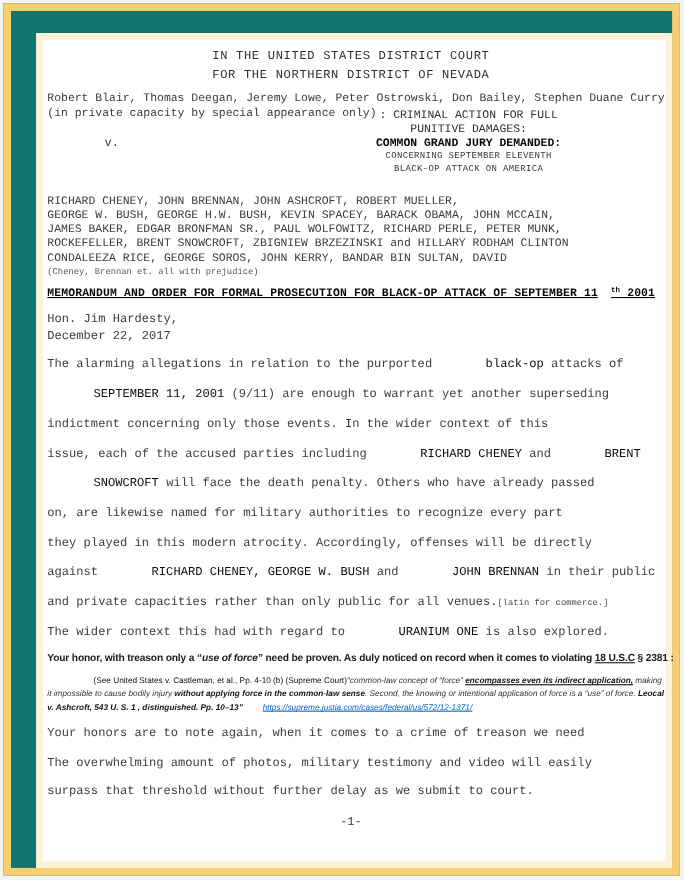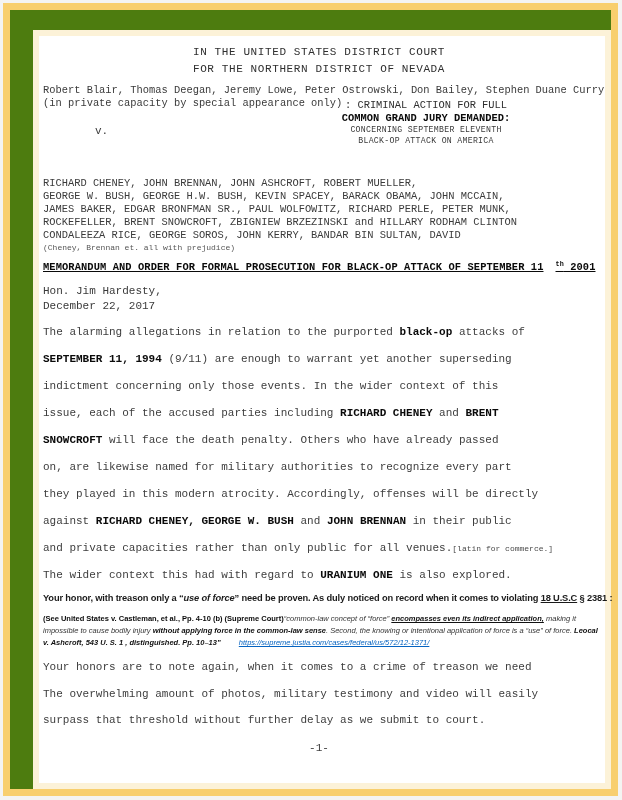--- a/index.html
+++ b/index.html
@@ -2,21 +2,21 @@
 <html><head>
 <meta charset="utf-8">
 <style>
   html,body{margin:0;padding:0;}
   body{
     width:622px;height:800px;background:#f4f4f2;overflow:hidden;
     font-family:"Liberation Mono","DejaVu Sans Mono",monospace;
   }
   .frame{
     position:absolute;left:3px;top:3px;width:615px;height:793px;
-    border:7px solid #F8CF6E;background:#4d7c0f;box-sizing:border-box;
+    border:7px solid #F8CF6E;background:#0f766e;box-sizing:border-box;
   }
   .page{
     position:absolute;left:23px;top:20px;right:0;bottom:0;
     border:6px solid #FCF2D8;background:#ffffff;box-sizing:border-box;
   }
   .content{
     position:absolute;left:0;top:0;right:0;bottom:0;
     padding:8px 10px 0 4px;color:#3d3d3d;
   }
   .court{ text-align:center;font-size:11px;line-height:17px;letter-spacing:0.6px;color:#2e2e2e;}
@@ -39,21 +39,21 @@
   .para2 .bline{ line-height:26.5px;}
   .sans{ font-family:"Liberation Sans","DejaVu Sans",sans-serif;}
   .treason{
     margin:2px 0 0 0;font-size:9.3px;letter-spacing:-0.15px;font-weight:bold;
     color:#1a1a1a;white-space:nowrap;line-height:14px;
   }
   .citation{ margin:8px 0 0 0;font-size:7.5px;line-height:12px;color:#333;width:562px;}
   .para2{ margin-top:5px;}
   .pagenum{ margin-top:2px;text-align:center;font-size:11px;line-height:24px;color:#3d3d3d;}
   
-  .s-b{ font-weight:bold;color:#0a0a0a;}
+  .s-b{ font-weight:normal;color:#0a0a0a;margin-left:42px;}
   .s-u{ text-decoration:underline;}
   .s-i{ font-style:italic;}
   .s-bi{ font-weight:bold;font-style:italic;color:#111;}
   .s-biu{ font-weight:bold;font-style:italic;text-decoration:underline;color:#111;}
   .s-sup{ vertical-align:super;font-size:0.65em;padding-left:12px;}
   .s-sm{ font-size:8px;color:#4a4a4a;}
   .s-link{ color:#0563C1;text-decoration:underline;font-style:italic;cursor:pointer;padding-left:16px;}
 </style>
 </head>
 <body>
@@ -69,20 +69,21 @@
 
       <div class="plaintiffs">
         <div>Robert Blair, Thomas Deegan, Jeremy Lowe, Peter Ostrowski, Don Bailey, Stephen Duane Curry</div>
         <div>(in private capacity by special appearance only)</div>
       </div>
 
       <div class="caption-row">
         <div class="versus">v.</div>
         <div class="caption">
           <div class="cap-main">: CRIMINAL ACTION FOR FULL</div>
+          <div class="cap-main">PUNITIVE DAMAGES:</div>
           <div class="cap-main cap-bold">COMMON GRAND JURY DEMANDED:</div>
           <div class="cap-small">CONCERNING SEPTEMBER ELEVENTH</div>
           <div class="cap-small">BLACK-OP ATTACK ON AMERICA</div>
         </div>
       </div>
 
       <div class="defendants">
         <div>RICHARD CHENEY, JOHN BRENNAN, JOHN ASHCROFT, ROBERT MUELLER,</div>
         <div>GEORGE W. BUSH, GEORGE H.W. BUSH, KEVIN SPACEY, BARACK OBAMA, JOHN MCCAIN,</div>
         <div>JAMES BAKER, EDGAR BRONFMAN SR., PAUL WOLFOWITZ, RICHARD PERLE, PETER MUNK,</div>
@@ -93,21 +94,21 @@
 
       <div class="memo-title"><span>MEMORANDUM AND ORDER FOR FORMAL PROSECUTION FOR BLACK-OP ATTACK OF SEPTEMBER 11</span><span class="s-sup">th</span><span> 2001</span></div>
 
       <div class="judge-block">
         <div>Hon. Jim Hardesty,</div>
         <div>December 22, 2017</div>
       </div>
 
       <div class="para1">
         <p class="bline"><span>The alarming allegations in relation to the purported </span><span class="s-b">black-op</span><span> attacks of</span></p>
-        <p class="bline"><span class="s-b">SEPTEMBER 11, 1994</span><span> (9/11) are enough to warrant yet another superseding</span></p>
+        <p class="bline"><span class="s-b">SEPTEMBER 11, 2001</span><span> (9/11) are enough to warrant yet another superseding</span></p>
         <p class="bline"><span>indictment concerning only those events. In the wider context of this</span></p>
         <p class="bline"><span>issue, each of the accused parties including </span><span class="s-b">RICHARD CHENEY</span><span> and </span><span class="s-b">BRENT</span></p>
         <p class="bline"><span class="s-b">SNOWCROFT</span><span> will face the death penalty. Others who have already passed</span></p>
         <p class="bline"><span>on, are likewise named for military authorities to recognize every part</span></p>
         <p class="bline"><span>they played in this modern atrocity. Accordingly, offenses will be directly</span></p>
         <p class="bline"><span>against </span><span class="s-b">RICHARD CHENEY, GEORGE W. BUSH</span><span> and </span><span class="s-b">JOHN BRENNAN</span><span> in their public</span></p>
         <p class="bline"><span>and private capacities rather than only public for all venues.</span><span class="s-sm">[latin for commerce.]</span></p>
         <p class="bline"><span>The wider context this had with regard to </span><span class="s-b">URANIUM ONE</span><span> is also explored.</span></p>
       </div>
 

